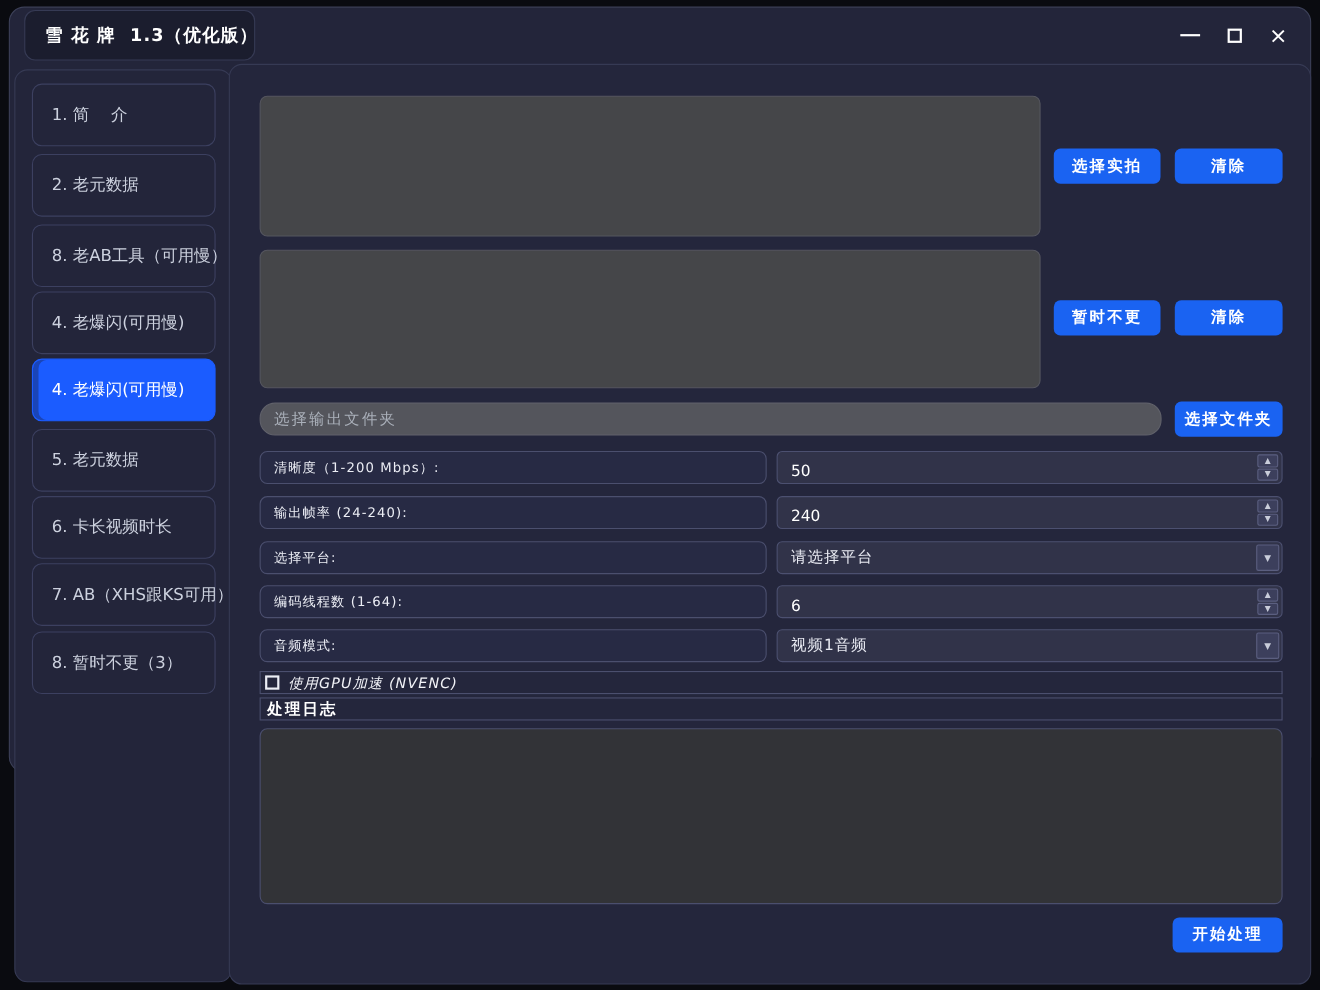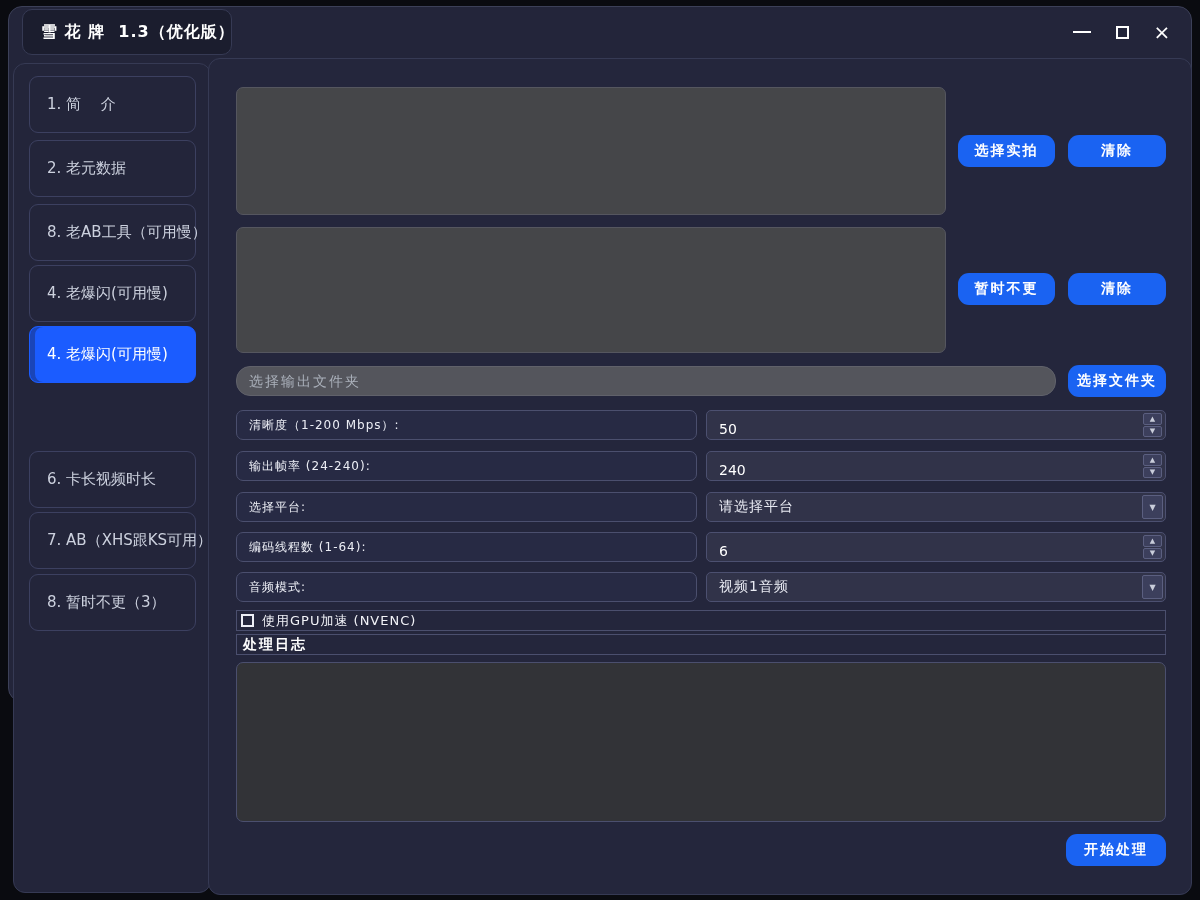--- a/index.html
+++ b/index.html
@@ -33,21 +33,21 @@
   
   .main { position:absolute; left:199px; top:51px; width:984px; height:837px;
           background:#24263c; border:1px solid #363a54; border-radius:12px; }
 
   .listbox { position:absolute; left:27px; width:710px; background:#454649;
              border:1px solid #55565f; border-radius:7px; }
   .logbox  { position:absolute; left:27px; top:603px; width:930px; height:160px;
              background:#323337; border:1px solid #4b4f6e; border-radius:7px;
              color:#e8eaf2; font-size:13px; resize:none; outline:none; padding:6px 8px; }
 
-  .btn { position:absolute; background:#1a63f2; border:none; border-radius:11px;
+  .btn { position:absolute; background:#1a63f2; border:none; border-radius:6px;
          color:#ffffff; font-size:14px; font-weight:bold; letter-spacing:2px;
          display:flex; align-items:center; justify-content:center; cursor:pointer;
          font-family:inherit; }
 
   .out-input { position:absolute; left:27px; top:307px; width:820px; height:30px;
                background:#54555c; border:1px solid #60616a; border-radius:14px;
                color:#e8eaf2; font-size:14px; padding-left:12px; outline:none; font-family:inherit; }
   .out-input::placeholder { color:#aab0ba; letter-spacing:2px; }
 
   .frow-label { position:absolute; left:27px; width:461px; height:30px;
@@ -65,21 +65,21 @@
                display:flex; flex-direction:column; gap:1px; }
   .spin-btn  { flex:1; background:#3c3f5c; border:1px solid #5b5f80; border-radius:2px;
                display:flex; align-items:center; justify-content:center;
                font-size:7px; color:#c9cdda; cursor:pointer; }
   .dd-btn { position:absolute; right:2px; top:2px; bottom:2px; width:21px;
             background:#3c3f5c; border:1px solid #5b5f80; border-radius:2px;
             display:flex; align-items:center; justify-content:center;
             font-size:8px; color:#c9cdda; cursor:pointer; }
 
   .chk-row { position:absolute; left:27px; top:551px; width:930px; height:21px;
-             border:1px solid #4b4f6e; display:flex; align-items:center; padding-left:4px; }
+             border:1px solid #4b4f6e; display:flex; align-items:center; padding-left:4px;font-style:italic; }
   .chk-box { width:13px; height:13px; border:2px solid #eceef5; margin-right:8px; cursor:pointer; }
   .chk-row span.lbl { color:#f2f3f8; font-size:13px; letter-spacing:1px; white-space:pre; }
   .loglbl-row { position:absolute; left:27px; top:575px; width:930px; height:21px;
                 border:1px solid #4b4f6e; display:flex; align-items:flex-end; padding-left:6px; }
   .loglbl-row span { color:#ffffff; font-size:14px; font-weight:bold; letter-spacing:2px; }
 </style>
 </head>
 <body>
 
 <div class="stage">
@@ -99,20 +99,21 @@
           <span>×</span>
         </div>
     </div>
 
     <div class="sidebar">
       <div class="side-item" style="top:12px"><span>1. 简　 介</span></div>
       <div class="side-item" style="top:76px"><span>2. 老元数据</span></div>
       <div class="side-item" style="top:140px"><span>8. 老AB工具（可用慢）</span></div>
       <div class="side-item" style="top:201px"><span>4. 老爆闪(可用慢)</span></div>
       <div class="side-item active" style="top:262px"><span>4. 老爆闪(可用慢)</span></div>
+      <div class="side-item" style="top:326px"><span>5. 老元数据</span></div>
       <div class="side-item" style="top:387px"><span>6. 卡长视频时长</span></div>
       <div class="side-item" style="top:448px"><span>7. AB（XHS跟KS可用）</span></div>
       <div class="side-item" style="top:510px"><span>8. 暂时不更（3）</span></div>
     </div>
 
     <div class="main">
 
       <div class="listbox" style="top:28px; height:128px"></div>
       <button class="btn" style="left:749px; top:76px; width:97px; height:32px">选择实拍</button>
       <button class="btn" style="left:859px; top:76px; width:98px; height:32px">清除</button>

